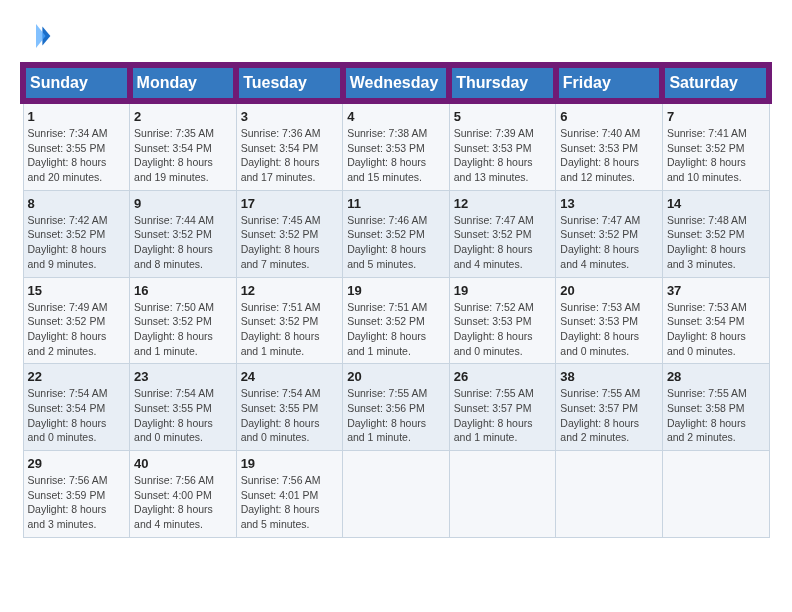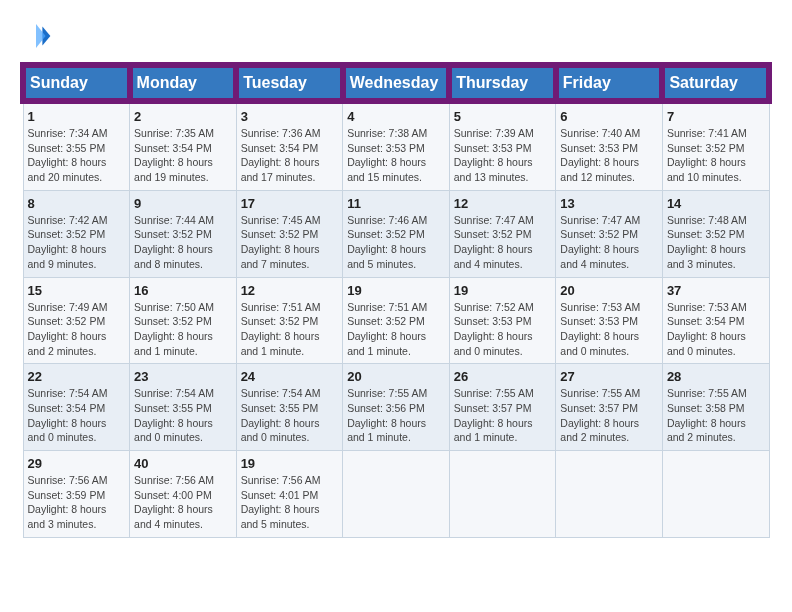--- a/index.html
+++ b/index.html
@@ -238,21 +238,21 @@
         </td>
         <td>
           <span class="day-num">20</span>
           <div class="day-detail">Sunrise: 7:55 AM<br>Sunset: 3:56 PM<br>Daylight: 8 hours and 1 minute.</div>
         </td>
         <td>
           <span class="day-num">26</span>
           <div class="day-detail">Sunrise: 7:55 AM<br>Sunset: 3:57 PM<br>Daylight: 8 hours and 1 minute.</div>
         </td>
         <td>
-          <span class="day-num">27</span>
+          <span class="day-num">38</span>
           <div class="day-detail">Sunrise: 7:55 AM<br>Sunset: 3:57 PM<br>Daylight: 8 hours and 2 minutes.</div>
         </td>
         <td>
           <span class="day-num">28</span>
           <div class="day-detail">Sunrise: 7:55 AM<br>Sunset: 3:58 PM<br>Daylight: 8 hours and 2 minutes.</div>
         </td>
       </tr>
       <tr>
         <td>
           <span class="day-num">29</span>

